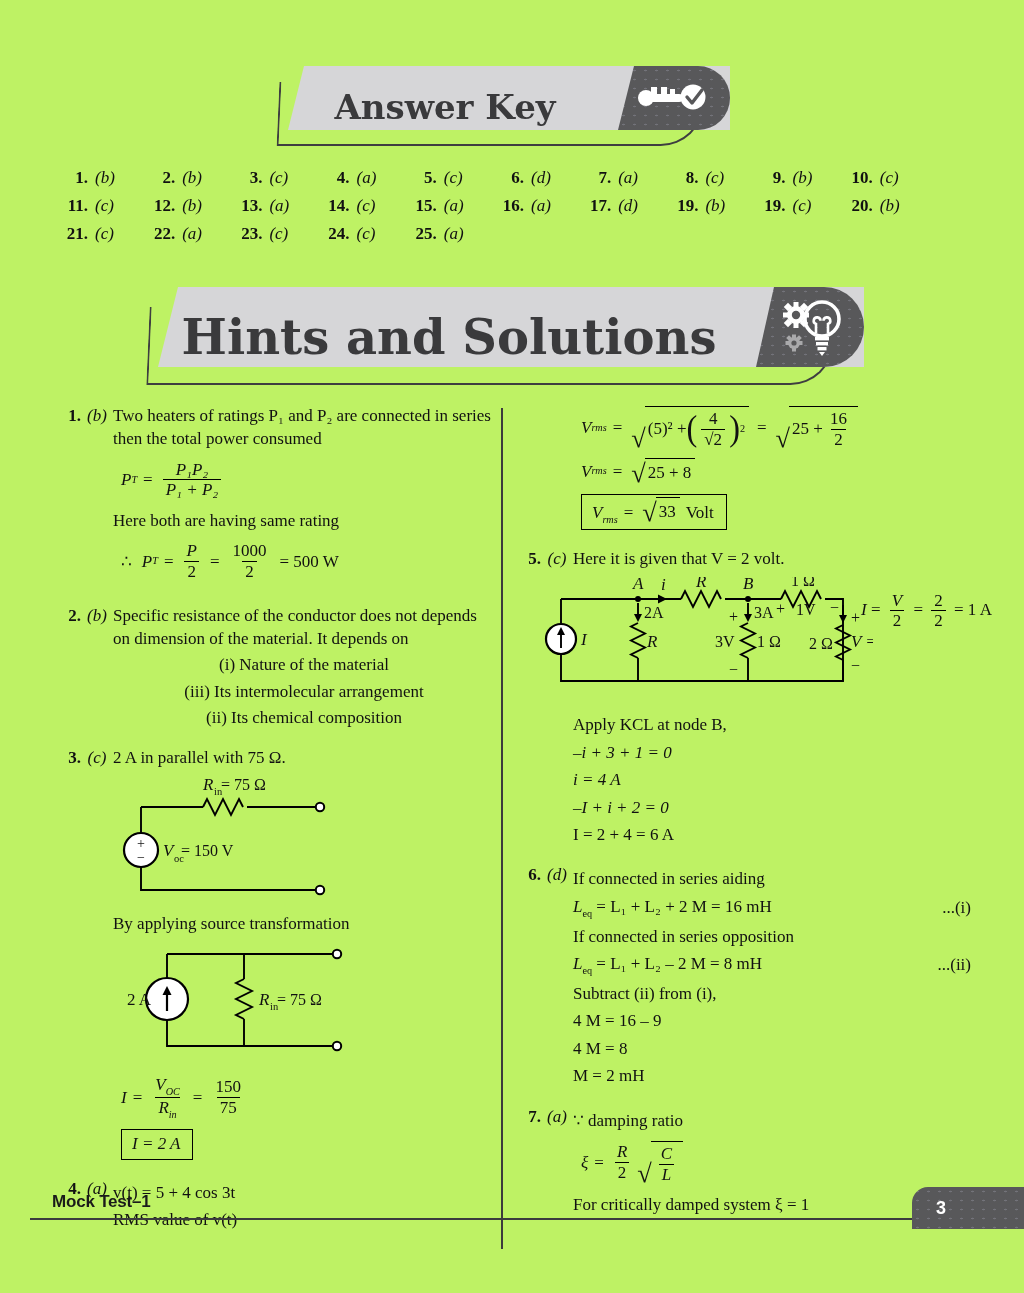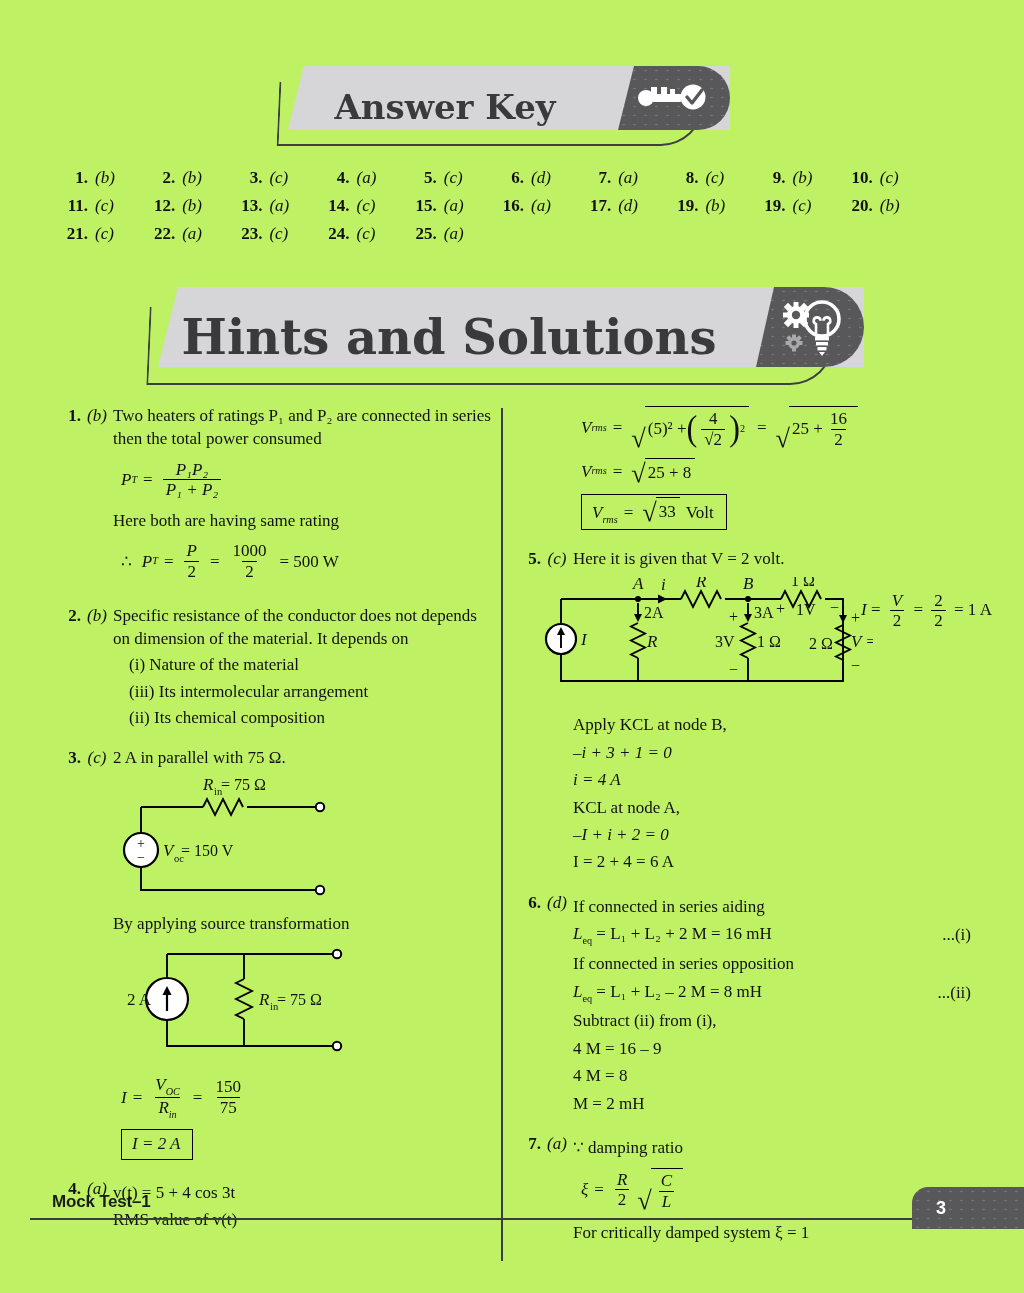--- a/index.html
+++ b/index.html
@@ -38,21 +38,21 @@
   .fr{display:inline-flex;flex-direction:column;align-items:center;vertical-align:middle;
       line-height:1.15;margin:0 4px;text-align:center;}
   .fr .fd{border-top:1.5px solid #000;padding:0 3px;}
   .fr .fn{padding:0 3px;}
   .sqrt{display:inline-flex;align-items:stretch;margin:0 2px;}
   .sqrt .sym{align-self:flex-end;font-size:1.55em;line-height:1;font-style:normal;
       transform:translate(1px,3px);}
   .sqrt .rc{border-top:1.7px solid #000;display:inline-flex;align-items:center;padding:2px 4px 0 3px;}
   .boxed{display:inline-block;border:1.6px solid #000;padding:2px 12px 3px 10px;margin-left:8px;}
   .bigp{font-size:1.9em;font-weight:200;transform:scaleY(1.1);display:inline-block;line-height:.8;}
-  .listitem{margin:3px 16px;}
+  .listitem{margin:3px 16px;text-align:center;}
   .ln{margin:4px 0;}
   
   svg text{font-family:"Liberation Serif",serif;font-size:16px;fill:#111;}
   svg .itx{font-style:italic;font-size:17px;}
   svg .smx{font-size:10.5px;}
   svg .wire{stroke:#000;stroke-width:1.9;fill:none;}
   svg .res{stroke:#000;stroke-width:1.9;fill:none;stroke-linejoin:miter;}
   svg .term{fill:#fff;stroke:#000;stroke-width:2;}
   svg .dot{fill:#000;}
   .circ{margin:6px 0 6px 6px;position:relative;}
@@ -465,21 +465,20 @@
               <span class="fr">
                   <span class="fn">2</span>
                   <span class="fd">2</span>
                 </span>
               <span>= 1 A</span>
             </div>
           </div>
           <div class="ln">Apply KCL at node B,</div>
           <div class="ln it">–i + 3 + 1 = 0</div>
           <div class="ln it">i = 4 A</div>
-          <div class="ln">KCL at node A,</div>
           <div class="ln it">–I + i + 2 = 0</div>
           <div class="ln">I = 2 + 4 = 6 A</div>
         </div>
       </div>
 
       <div class="sol">
         <span class="snum">6.</span>
         <span class="sopt">(d)</span>
         <div class="sbody">
           <div class="ln">If connected in series aiding</div>

